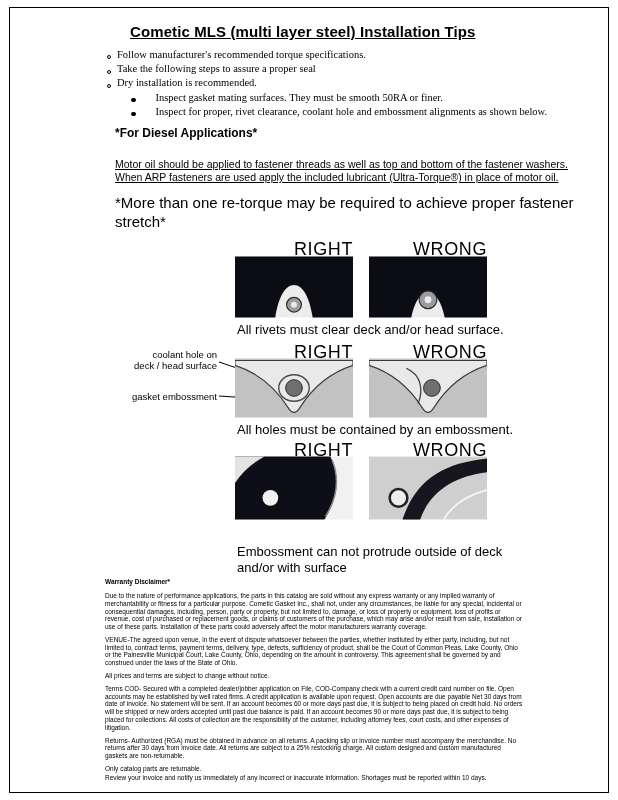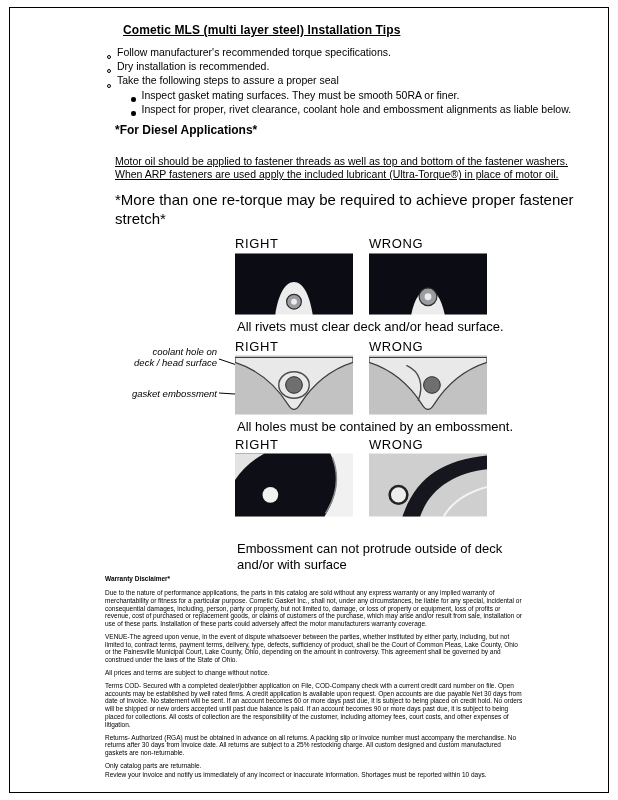--- a/index.html
+++ b/index.html
@@ -9,40 +9,40 @@
     font-family:"Liberation Sans", sans-serif;
     position:relative;
   }
   .frame {
     position:absolute; left:9px; top:7px; width:600px; height:786px;
     border:1px solid #000; background:#fff;
   }
   .content { padding:15px 30px 0 95px; }
 
   .doc-title {
-    font-size:12px; font-weight:bold; text-decoration:underline;
-    margin:0 0 8px 18px; letter-spacing:0.1px;
+    font-size:15px; font-weight:bold; text-decoration:underline;
+    margin:0 0 8px 25px; letter-spacing:0.1px;
   }
 
-  .tip-row { display:flex; align-items:flex-end; font-size:10.5px; line-height:1.35; }
+  .tip-row { display:flex; align-items:center; font-size:10.5px; line-height:1.35;font-family:Liberation Serif, serif; }
   .m-open { flex:none; width:4px; height:4px; border:1px solid #000; border-radius:50%; margin:4.5px 6px 0 2px; }
   .m-dot  { flex:none; width:4.5px; height:4.5px; background:#000; border-radius:50%; margin:4.5px 6px 0 0; }
-  .sub { padding-left:26px; }
+  .sub { padding-left:26px;gap:14px; }
 
   .diesel-heading { font-size:12px; font-weight:bold; margin:7px 0 18px 10px; }
   .body-para { font-size:10.5px; line-height:1.28; width:472px; margin:0 0 8px 10px;text-decoration:underline; }
   .note-para { font-size:15px; line-height:1.28; width:472px; margin:0 0 0 10px; }
 
   .diagram-area { position:relative; height:318px; margin-top:5px; }
   .diagram-area .abs { position:absolute; }
-  .rw-label { width:118px; text-align:left; font-size:13px; letter-spacing:0.6px; }
+  .rw-label { width:118px; text-align:right; font-size:18px; letter-spacing:0.6px; }
   .diag { width:118px; }
   .diag svg { display:block; }
   .caption { font-size:13px; line-height:1.2; }
-  .callout { width:112px; text-align:right; font-size:9.5px; line-height:1.18;font-style:italic; }
+  .callout { width:112px; text-align:right; font-size:9.5px; line-height:1.18; }
   .leaders { position:absolute; left:0; top:0; pointer-events:none; }
 
   .legal { margin-top:24px; width:420px; font-size:6.5px; line-height:1.2; }
   .legal-heading { font-weight:bold; margin-bottom:6px; }
   .legal p { margin-bottom:5px; }
   .legal p.tight { margin-bottom:1px; }
 </style>
 </head>
 <body>
 
@@ -51,33 +51,33 @@
 
     <div class="doc-title">Cometic MLS (multi layer steel) Installation Tips</div>
 
     <div>
       <div class="tip-row">
         <span class="m-open"></span>
         <span>Follow manufacturer's recommended torque specifications.</span>
       </div>
       <div class="tip-row">
         <span class="m-open"></span>
-        <span>Dry installation is recommended.</span>
+        <span>Take the following steps to assure a proper seal</span>
       </div>
       <div class="tip-row">
         <span class="m-open"></span>
-        <span>Take the following steps to assure a proper seal</span>
+        <span>Dry installation is recommended.</span>
       </div>
       <div class="tip-row sub">
         <span class="m-dot"></span>
         <span>Inspect gasket mating surfaces.  They must be smooth 50RA or finer.</span>
       </div>
       <div class="tip-row sub">
         <span class="m-dot"></span>
-        <span>Inspect for proper, rivet clearance, coolant hole and embossment alignments as liable below.</span>
+        <span>Inspect for proper, rivet clearance, coolant hole and embossment alignments as shown below.</span>
       </div>
     </div>
 
     <div class="diesel-heading">*For Diesel Applications*</div>
     <p class="body-para">Motor oil should be applied to fastener threads as well as top and bottom of the fastener washers. When ARP fasteners are used apply the included lubricant (Ultra-Torque®) in place of motor oil.</p>
     <p class="note-para">*More than one re-torque may be required to achieve proper fastener stretch*</p>
 
     <div class="diagram-area">
 
       <div class="abs rw-label" style="left:130px; top:3px;">RIGHT</div>

